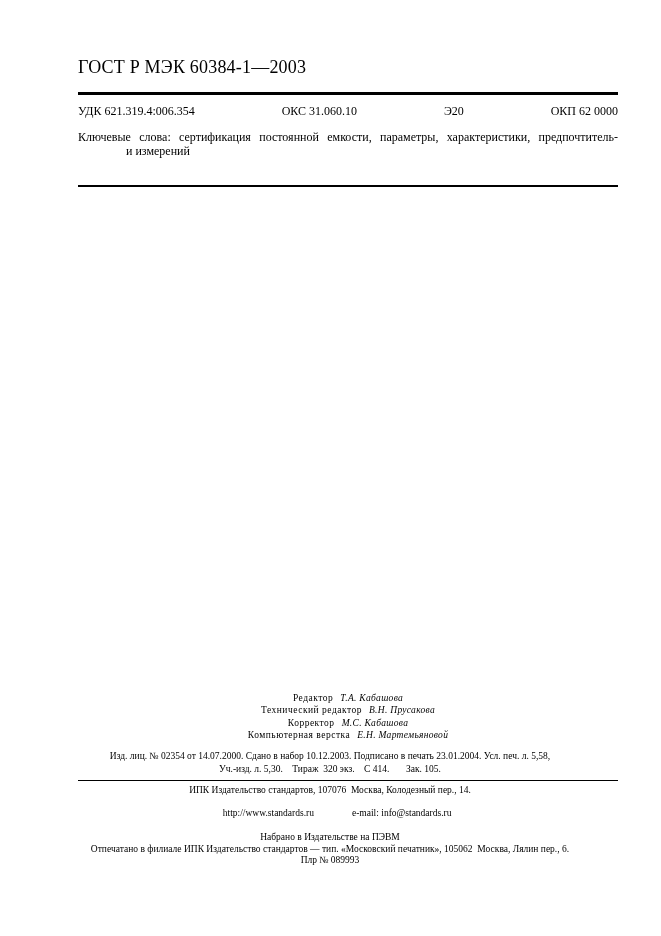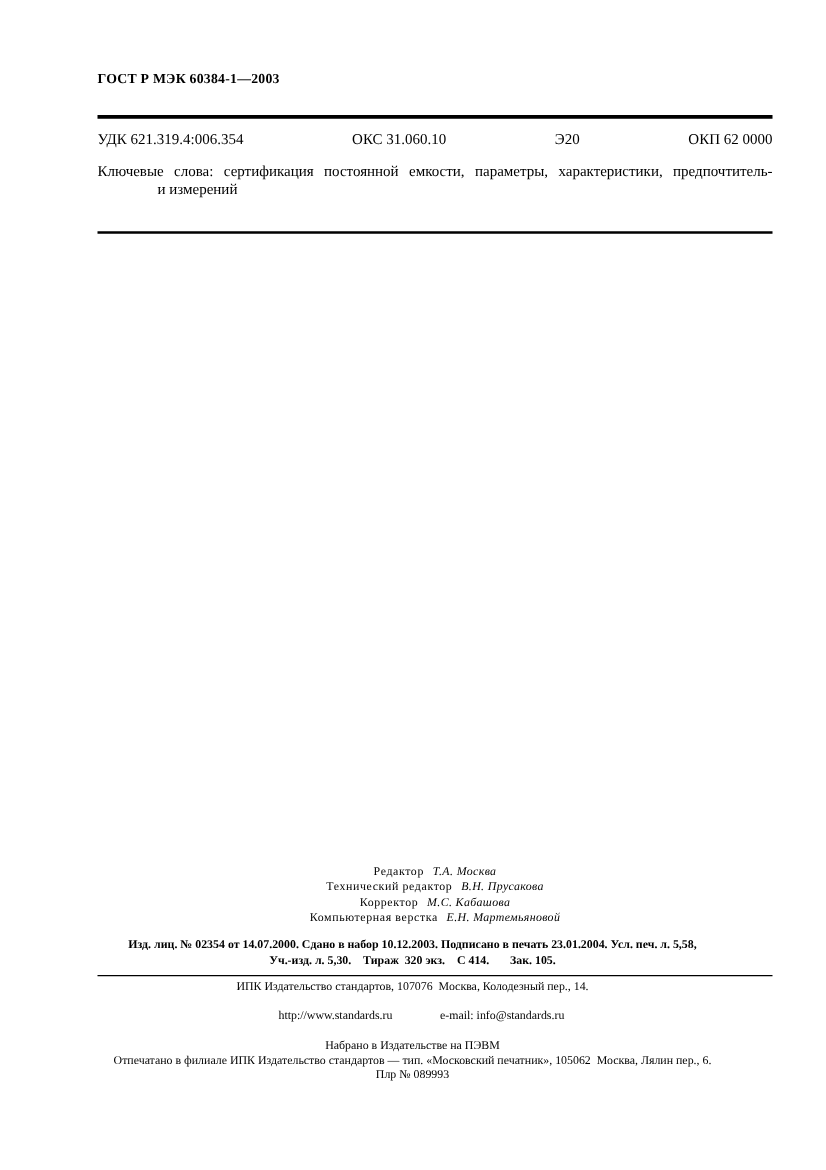--- a/index.html
+++ b/index.html
@@ -14,22 +14,22 @@
     margin: 0 auto;
     background: #ffffff;
     color: #000000;
     font-family: "Liberation Serif", "DejaVu Serif", serif;
     overflow: hidden;
   }
   .abs { position: absolute; }
 
   .doc-header {
     left: 78px; top: 57px;
-    font-size: 11px;
-    font-weight: bold;
+    font-size: 18px;
+    font-weight: normal;
     letter-spacing: 0.2px;
     white-space: pre;
   }
   .rule {
     left: 78px;
     width: 540px;
     background: #000;
   }
   .rule-thick { height: 2.5px; }
   .rule-thin  { height: 1px; }
@@ -70,21 +70,21 @@
     letter-spacing: 0.3px;
   }
 
   .imprint {
     left: 52px; top: 750px;
     width: 556px;
     text-align: center;
     font-size: 9.5px;
     line-height: 13px;
   }
-  .imprint div { white-space: pre; font-weight: bold; }
+  .imprint div { white-space: pre; }
 
   .publisher {
     left: 45px; top: 785px;
     width: 570px;
     text-align: center;
     font-size: 9.5px;
     line-height: 11.7px;
   }
   .publisher div { white-space: pre; }
   .publisher .email { margin-left: 38px; }
@@ -107,21 +107,21 @@
 
   <div class="abs keywords">
     <div class="kw-line">Ключевые слова: сертификация постоянной емкости, параметры, характеристики, предпочтитель-</div>
     <div class="kw-line">и измерений</div>
   </div>
 
   <div class="abs rule rule-thick" id="rule-keywords"></div>
 
   <div class="abs credits">
     <div>
-      <span class="role">Редактор</span><span class="name">Т.А. Москва</span>
+      <span class="role">Редактор</span><span class="name">Т.А. Кабашова</span>
     </div>
     <div>
       <span class="role">Технический редактор</span><span class="name">В.Н. Прусакова</span>
     </div>
     <div>
       <span class="role">Корректор</span><span class="name">М.С. Кабашова</span>
     </div>
     <div>
       <span class="role">Компьютерная верстка</span><span class="name">Е.Н. Мартемьяновой</span>
     </div>

